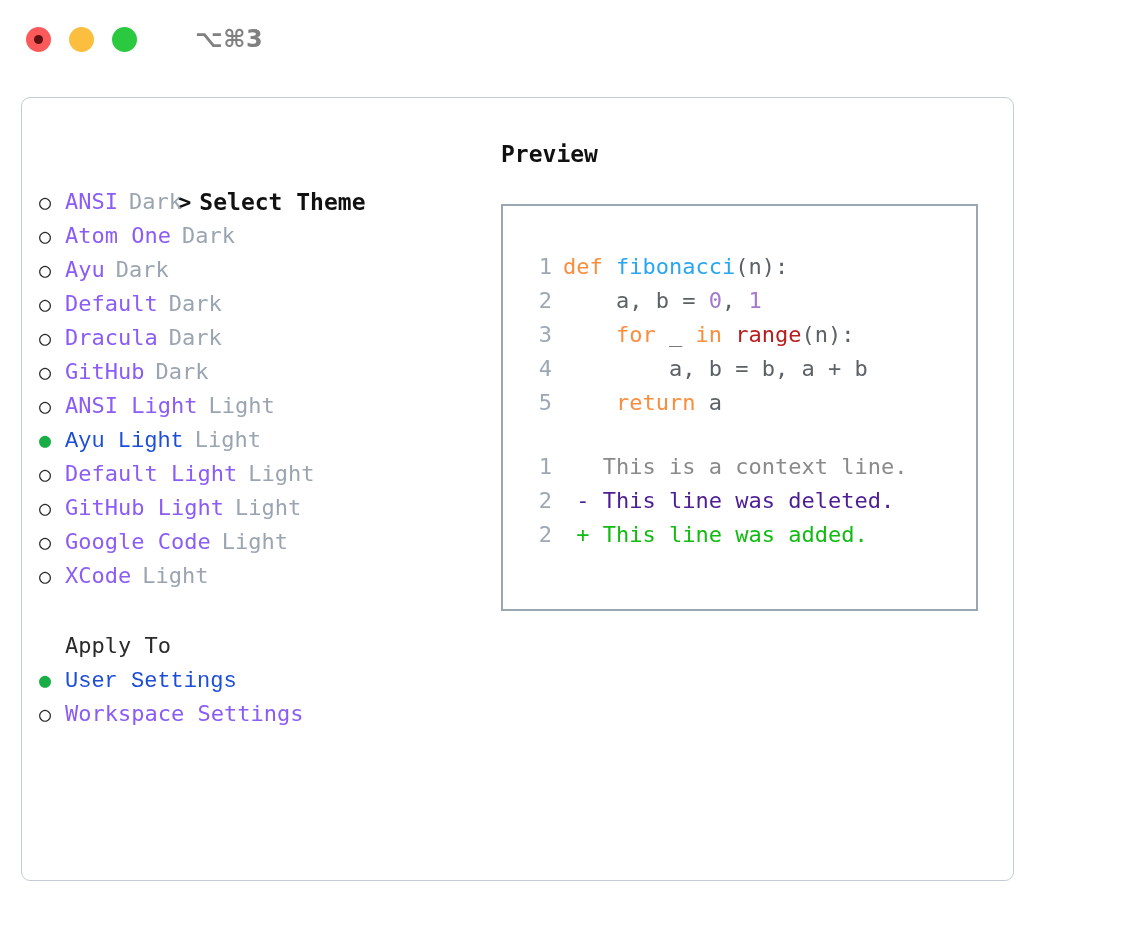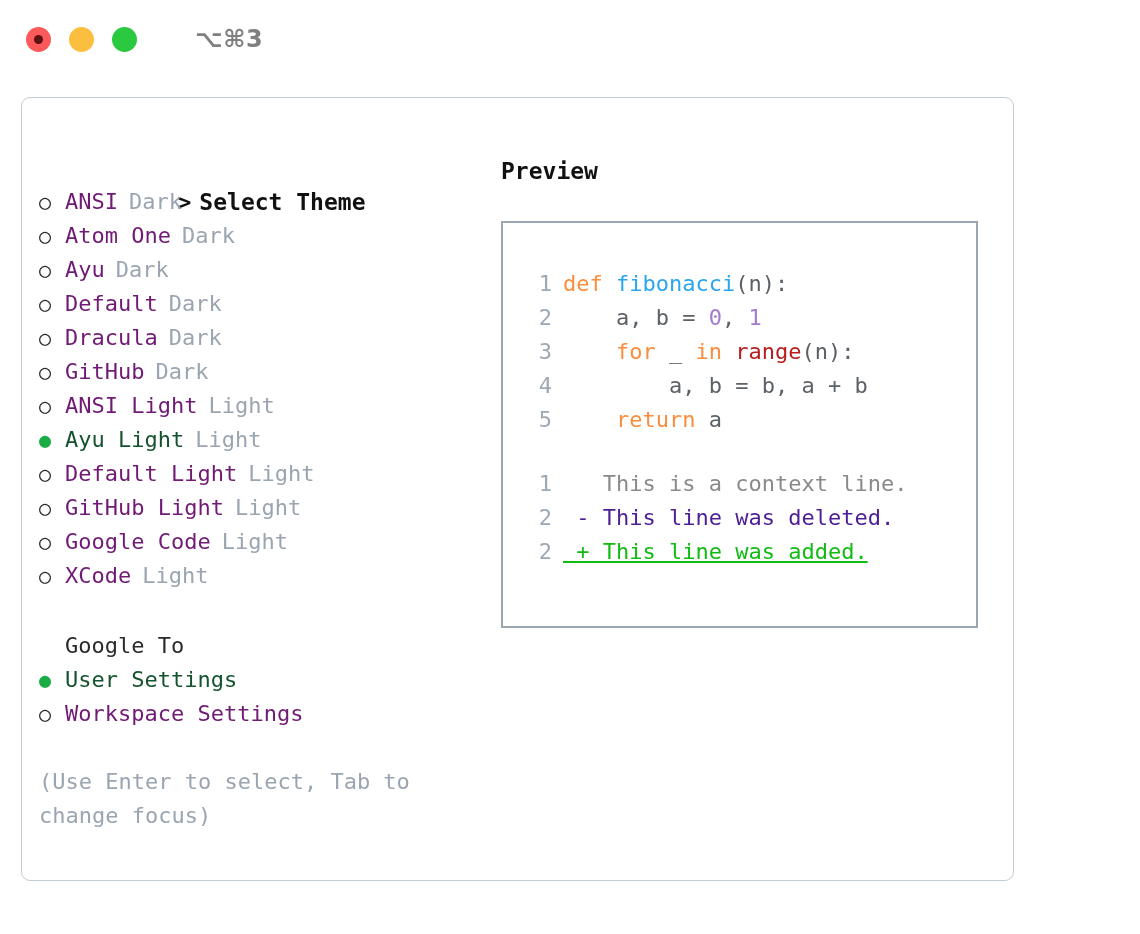--- a/index.html
+++ b/index.html
@@ -108,22 +108,22 @@
     white-space: pre;
   }
   .marker {
     display: inline-block;
     width: 26px;
     flex: 0 0 26px;
     color: #2a2a2a;
     font-size: 20px;
   }
   .option-row.selected .marker { color: #18ad45; }
-  .option-label { color: #701a75; }
-  .option-row.selected .option-label { color: #14532d; }
+  .option-label { color: #8b5cf6; }
+  .option-row.selected .option-label { color: #1d4ed8; font-family: Liberation Mono, monospace; }
   .option-tag {
     color: #9aa5b1;
     margin-left: 11px;
   }
 
   .subsection-heading {
     display: flex;
     align-items: baseline;
     height: 34px;
     line-height: 34px;
@@ -140,21 +140,21 @@
     font-size: 22px;
     line-height: 34px;
     color: #9aa5b1;
     width: 400px;
   }
 
   
   #preview-column {
     position: absolute;
     left: 479px;
-    top: 56px;
+    top: 39px;
     width: 490px;
   }
   #preview-heading {
     font-size: 23px;
     font-weight: 700;
     color: #111111;
     line-height: 34px;
     height: 34px;
   }
 
@@ -187,21 +187,21 @@
 
   .tok-kw   { color: #fa8d3e; text-align: right; }
   .tok-fn   { color: #2aa6f0; margin-top: 25px; }
   .tok-num  { color: #a37acc; }
   .tok-bi   { color: #b91c1c; }
   .tok-plain{ color: #5c6166; }
 
   .diff-gap { height: 30px; }
   .diff-context .code-text { color: #8a8a8a; text-align: center; }
   .diff-del .code-text { color: #4c1d95; }
-  .diff-add .code-text { color: #11bb11; text-decoration: underline; }
+  .diff-add .code-text { color: #11bb11; }
 </style>
 </head>
 <body>
 
 <div id="app-window">
 
   <div id="titlebar">
     <div class="traffic-lights">
       <span class="light red"></span>
       <span class="light yellow"></span>
@@ -229,29 +229,28 @@
             <div class="option-row"><span class="marker">○</span><span class="option-label">ANSI Light</span><span class="option-tag">Light</span></div>
             <div class="option-row selected"><span class="marker">●</span><span class="option-label">Ayu Light</span><span class="option-tag">Light</span></div>
             <div class="option-row"><span class="marker">○</span><span class="option-label">Default Light</span><span class="option-tag">Light</span></div>
             <div class="option-row"><span class="marker">○</span><span class="option-label">GitHub Light</span><span class="option-tag">Light</span></div>
             <div class="option-row"><span class="marker">○</span><span class="option-label">Google Code</span><span class="option-tag">Light</span></div>
             <div class="option-row"><span class="marker">○</span><span class="option-label">XCode</span><span class="option-tag">Light</span></div>
           </div>
 
         <div id="apply-to-group">
           <div class="subsection-heading">
-            <span class="marker">○</span><span>Google To</span>
+            <span class="marker">○</span><span>Apply To</span>
           </div>
           <div id="apply-to-list">
               <div class="option-row selected"><span class="marker">●</span><span class="option-label">User Settings</span></div>
               <div class="option-row"><span class="marker">○</span><span class="option-label">Workspace Settings</span></div>
             </div>
         </div>
 
-        <div id="hint-text">(Use Enter to select, Tab to change focus)</div>
       </div>
 
       <div id="preview-column">
         <div id="preview-heading">Preview</div>
         <div id="preview-box">
           <div id="code-block">
               <div class="code-line"><span class="lineno">1</span><span class="code-text"><span class="tok-kw">def </span><span class="tok-fn">fibonacci</span><span class="tok-plain">(n):</span></span></div>
               <div class="code-line"><span class="lineno">2</span><span class="code-text"><span class="tok-plain">    a, b = </span><span class="tok-num">0</span><span class="tok-plain">, </span><span class="tok-num">1</span></span></div>
               <div class="code-line"><span class="lineno">3</span><span class="code-text"><span class="tok-plain">    </span><span class="tok-kw">for</span><span class="tok-plain"> _ </span><span class="tok-kw">in</span><span class="tok-plain"> </span><span class="tok-bi">range</span><span class="tok-plain">(n):</span></span></div>
               <div class="code-line"><span class="lineno">4</span><span class="code-text"><span class="tok-plain">        a, b = b, a + b</span></span></div>

